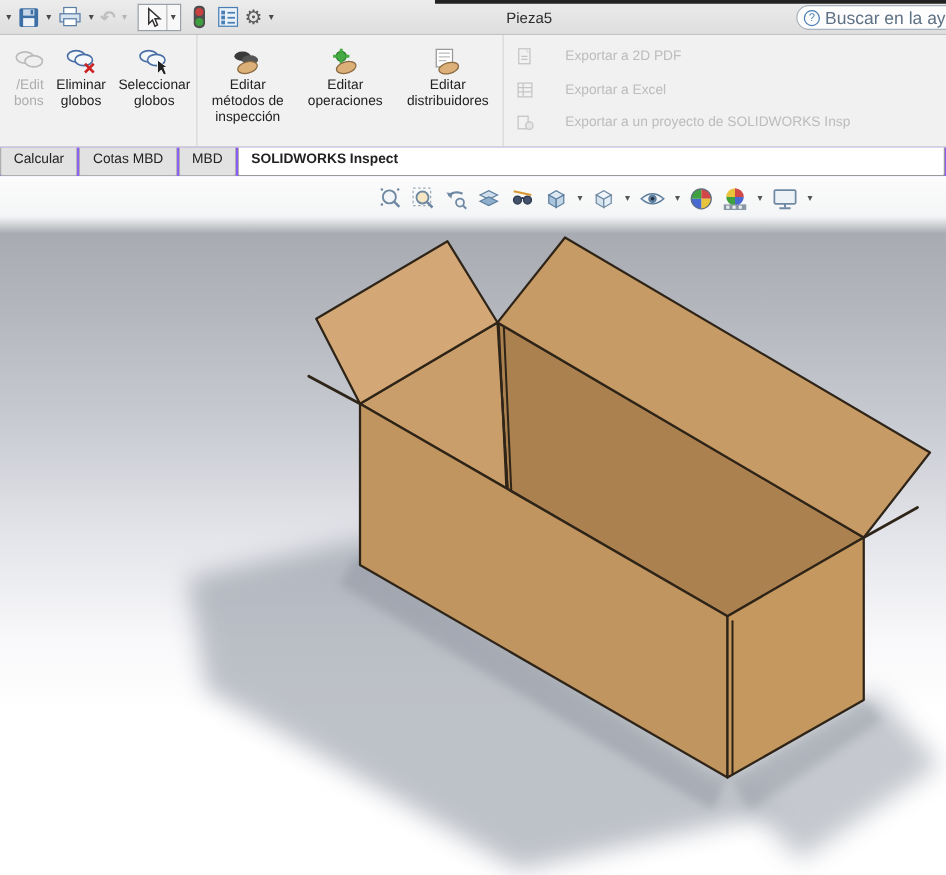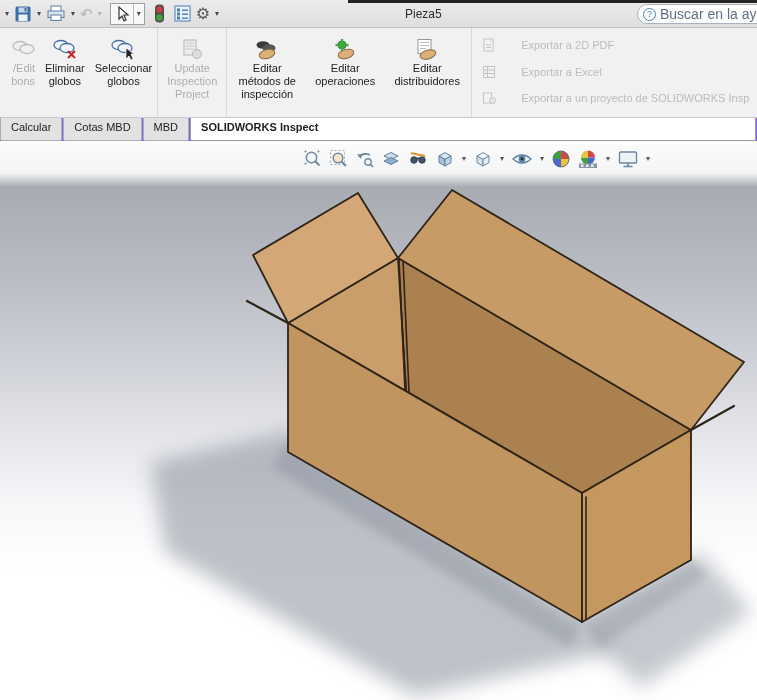--- a/index.html
+++ b/index.html
@@ -158,36 +158,20 @@
             <ellipse cx="10" cy="7" rx="7" ry="4.5" fill="#F4F8FB" stroke="#4A6FA5" stroke-width="1.3"></ellipse>
             <ellipse cx="16" cy="10" rx="7" ry="4.5" fill="#F4F8FB" stroke="#4A6FA5" stroke-width="1.3"></ellipse>
             <polygon points="17,10 17,21 20,18 22,22 24,21 22,16 25,16" fill="#222222" stroke="#FFFFFF" stroke-width="0.7"></polygon>
           </svg>
         </span>
         <span>Seleccionar</span>
         <span>globos</span>
       </div>
     </div>
 
-    <div class="rgroup">
-      <div class="rbtn disabled" style="width:62px;">
-        <span class="ric">
-          <svg width="22" height="22" viewBox="0 0 22 22">
-            <rect x="3" y="2" width="12" height="15" fill="#ECECEC" stroke="#B5B5B5"></rect>
-            <line x1="5" y1="5" x2="13" y2="5" stroke="#C8C8C8"></line>
-            <line x1="5" y1="8" x2="13" y2="8" stroke="#C8C8C8"></line>
-            <line x1="5" y1="11" x2="13" y2="11" stroke="#C8C8C8"></line>
-            <circle cx="16" cy="16" r="4.5" fill="#DDDDDD" stroke="#B5B5B5"></circle>
-          </svg>
-        </span>
-        <span>Update</span>
-        <span>Inspection</span>
-        <span>Project</span>
-      </div>
-    </div>
 
 
     <div class="rgroup">
       <div class="rbtn" style="width:74px;">
         <span class="ric">
           <svg width="28" height="22" viewBox="0 0 28 22">
             <ellipse cx="10" cy="7" rx="6.5" ry="3.8" fill="#3A3A3A"></ellipse>
             <ellipse cx="16" cy="10" rx="6.5" ry="3.8" fill="#555555"></ellipse>
             <ellipse cx="14" cy="16" rx="8" ry="4.5" fill="#DDAF79" stroke="#8A6A40" transform="rotate(-15 14 16)"></ellipse>
           </svg>

